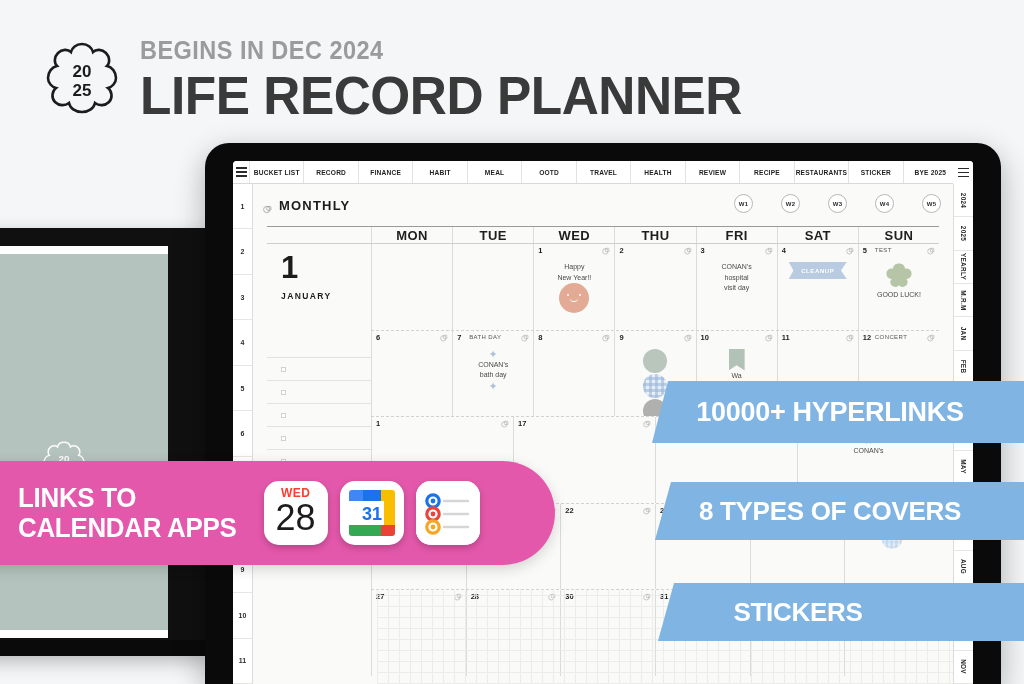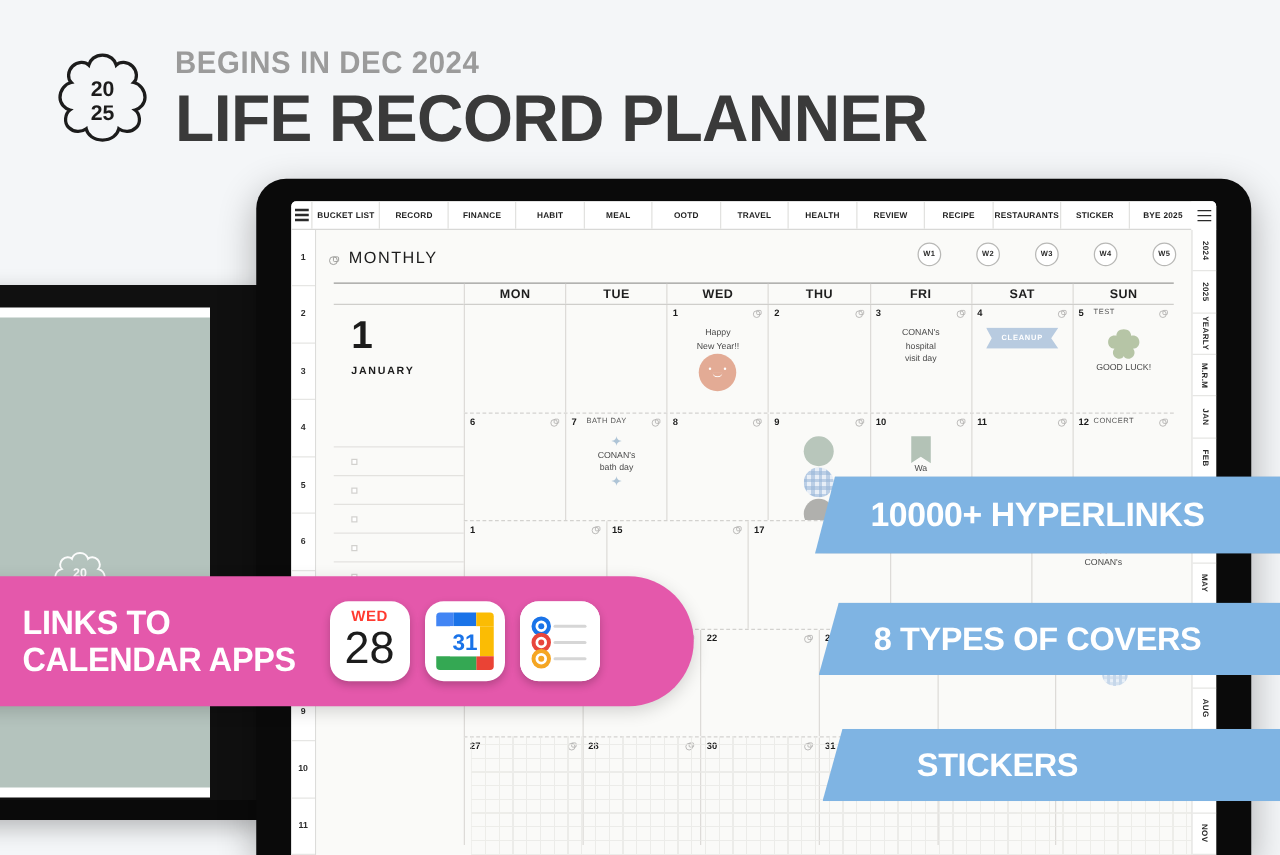--- a/index.html
+++ b/index.html
@@ -111,40 +111,40 @@
   
   #page {
     position: absolute; left: 20px; top: 23px; width: 700px; height: 500px;
     background: #fafaf8;
   }
 
   
   #monthly-bar { position: absolute; left: 0; top: 0; width: 700px; height: 42px; }
   #monthly-label {
     position: absolute; left: 26px; top: 14px;
-    font-size: 13px; font-weight: normal; letter-spacing: 1.2px; color: #1c1c1c;
+    font-size: 13px; font-weight: bold; letter-spacing: 1.2px; color: #1c1c1c;
   }
   #monthly-icon { position: absolute; left: 10px; top: 16px; }
   #week-pills {
     position: absolute; right: 12px; top: 10px; display: flex; gap: 28px;
   }
   .week-pill {
     width: 19px; height: 19px; border-radius: 50%;
     border: 1px solid #b8b8b6; background: #fff;
     display: flex; align-items: center; justify-content: center;
     font-size: 6px; font-weight: bold; color: #2a2a2a; letter-spacing: .3px;
   }
 
   
   #cal { position: absolute; left: 14px; top: 42px; width: 672px; height: 450px; }
   #cal-head { display: flex; height: 17px; border-top: 1.6px solid #9a9a98; }
   #cal-head .lead { width: 104px; flex: 0 0 104px; }
   .dow {
     flex: 1; display: flex; align-items: center; justify-content: center;
-    font-size: 10px; font-weight: bold; color: #1e1e1e; letter-spacing: .4px;
+    font-size: 13px; font-weight: bold; color: #1e1e1e; letter-spacing: .4px;
     border-left: 1px solid #dddbd8;
   }
   #cal-body { display: flex; height: 433px; }
 
   #lead-col {
     width: 104px; flex: 0 0 104px; border-top: 1px solid #cfcecb; display: flex;
     flex-direction: column;
   }
   #month-num {
     font-size: 31px; font-weight: bold; color: #1c1c1c; padding: 8px 0 0 14px;
@@ -629,30 +629,20 @@
                       <rect x="5" y="2" width="5.4" height="5" rx="1.2" fill="none" stroke="#b0afad" stroke-width="1"></rect>
                     </svg>
                   </span>
                   <div class="day-note">CONCERT</div>
                   <div class="cell-body"></div>
                 </div>
               </div>
               <div class="week-row">
                 <div class="day-cell">
                   <div class="day-num">1</div>
-                  <span class="day-link">
-                    <svg width="8" height="8" viewBox="0 0 12 12">
-                      <circle cx="5" cy="6.5" r="4" fill="none" stroke="#b0afad" stroke-width="1"></circle>
-                      <rect x="5" y="2" width="5.4" height="5" rx="1.2" fill="none" stroke="#b0afad" stroke-width="1"></rect>
-                    </svg>
-                  </span>
-                  <div class="cell-body"></div>
-                </div>
-                <div class="day-cell">
-                  <div class="day-num">15</div>
                   <span class="day-link">
                     <svg width="8" height="8" viewBox="0 0 12 12">
                       <circle cx="5" cy="6.5" r="4" fill="none" stroke="#b0afad" stroke-width="1"></circle>
                       <rect x="5" y="2" width="5.4" height="5" rx="1.2" fill="none" stroke="#b0afad" stroke-width="1"></rect>
                     </svg>
                   </span>
                   <div class="cell-body"></div>
                 </div>
                 <div class="day-cell">
                   <div class="day-num">17</div>

